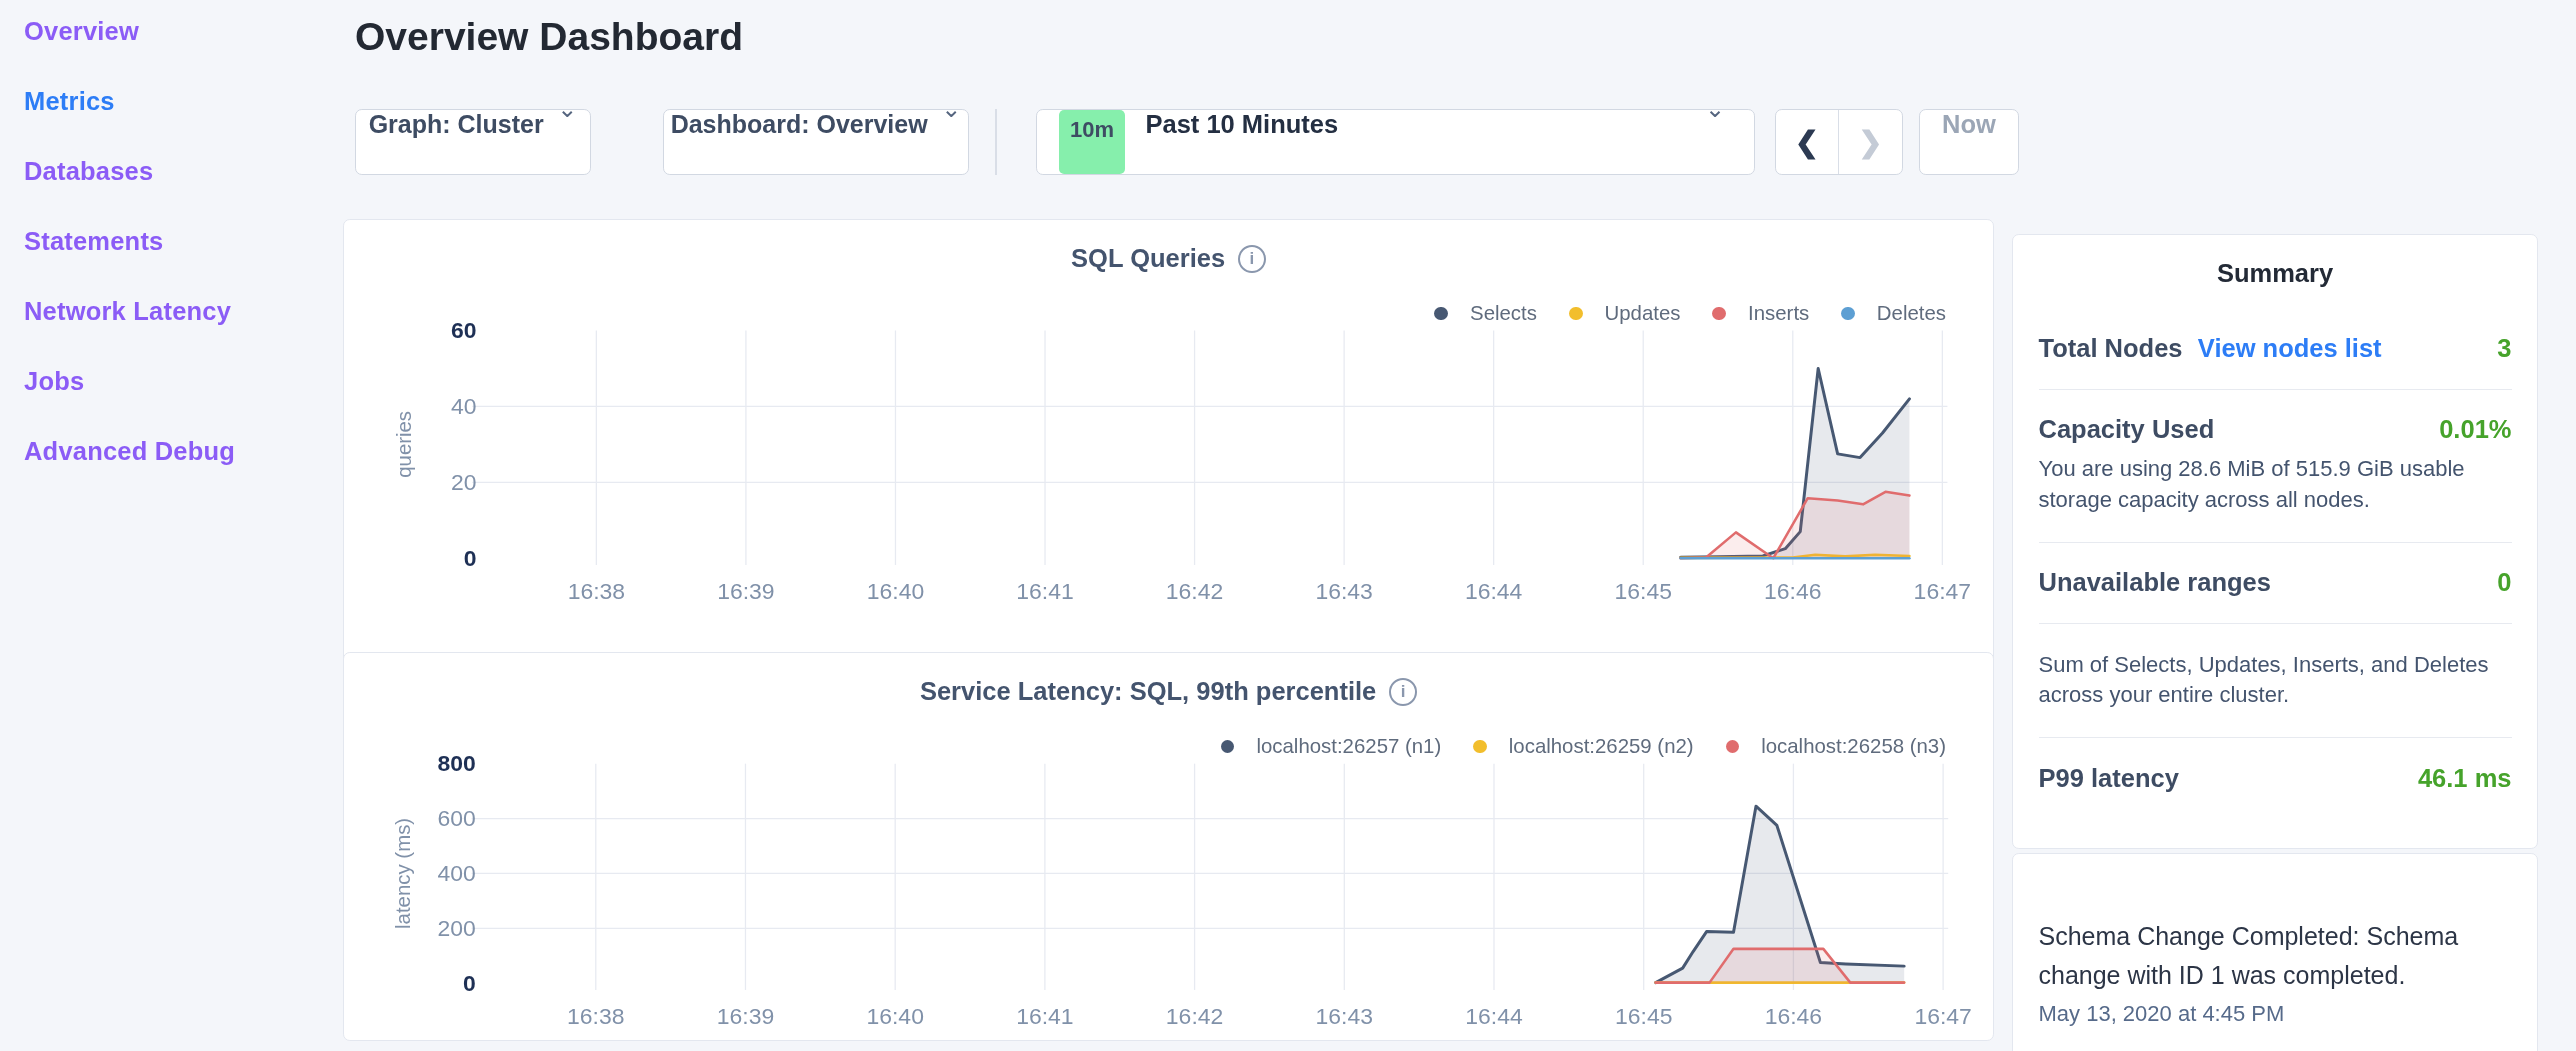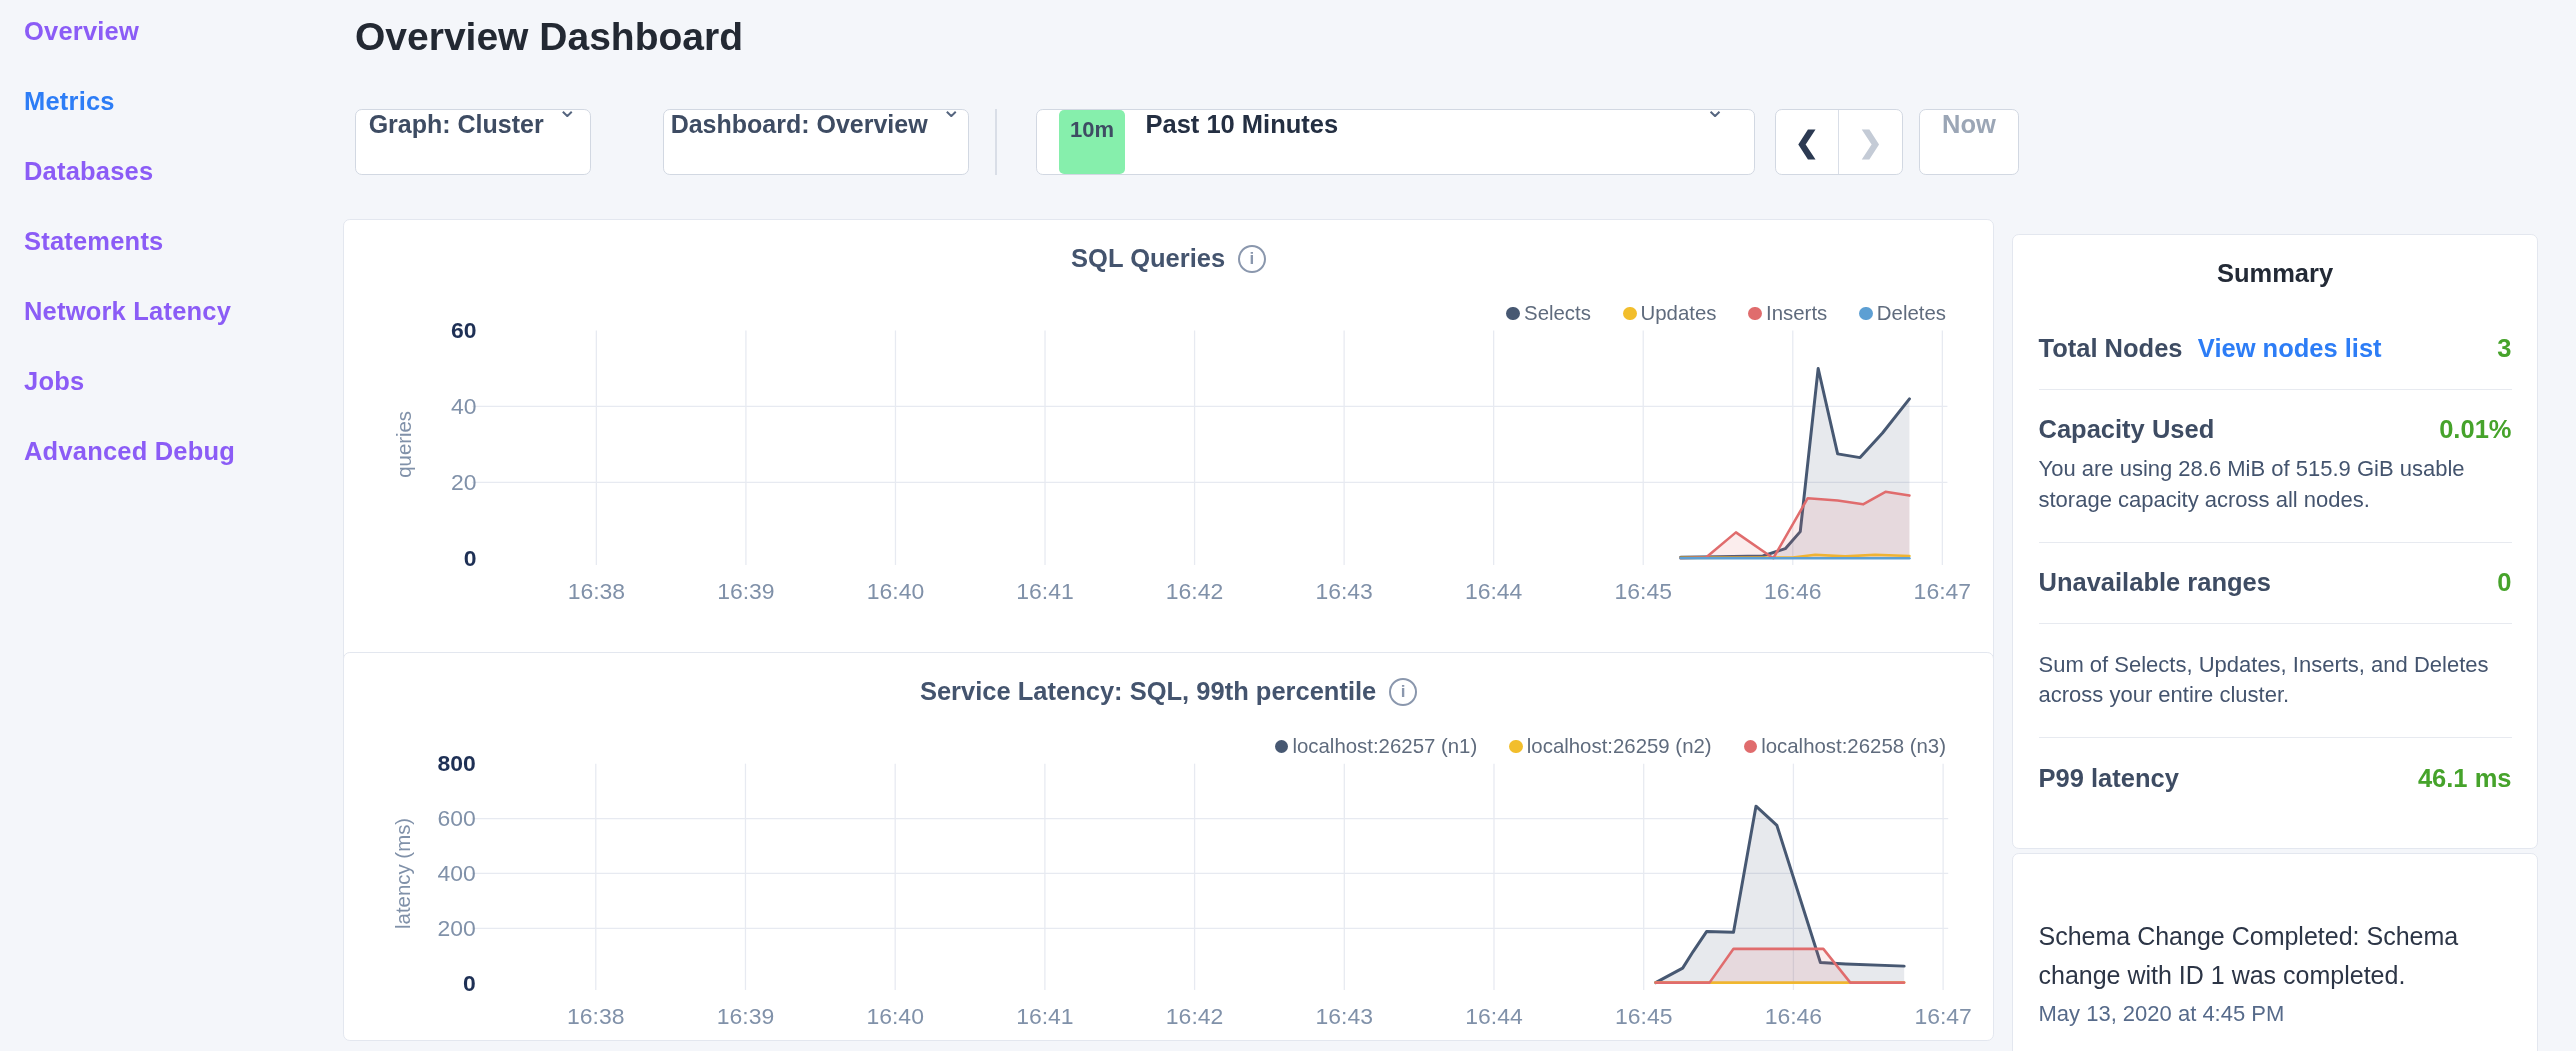--- a/index.html
+++ b/index.html
@@ -52,21 +52,21 @@
   .chart-card-1 { left:343px; top:219px; width:1651px; height:469px; }
   .chart-card-2 { left:343px; top:652px; width:1651px; height:389px; }
   .chart-title-row { position:absolute; top:24px; left:0; right:0; display:flex; align-items:center; justify-content:center; gap:12.8px; }
   .chart-title { font-size:25.5px; font-weight:bold; color:#44546E; }
   .info-icon {
     width:28px; height:28px; border:2.1px solid #8A97AD; border-radius:50%;
     color:#8A97AD; font-size:17px; font-weight:bold; font-style:normal;
     display:flex; align-items:center; justify-content:center; cursor:pointer;
   }
   .chart-legend { position:absolute; top:82px; right:47px; display:flex; gap:32px; align-items:center; }
-  .legend-item { display:flex; align-items:center; gap:4px;justify-content:space-between; }
+  .legend-item { display:flex; align-items:center; gap:22px;justify-content:space-between; }
   .legend-dot { width:13.6px; height:13.6px; border-radius:50%; background:#999; }
   .legend-label { font-size:20.4px; color:#5F6B7D; }
   .chart-plot { position:absolute; left:0; top:102px; right:0; bottom:0; }
   
   .summary-card { left:2012px; top:234px; width:526px; height:615px; padding:24px 25.5px; }
   .events-card  { left:2012px; top:853px; width:526px; height:323px; padding:24px 25.5px; }
   .panel-title { text-align:center; font-size:25.5px; font-weight:bold; color:#232A36; }
   .sum-first { margin-top:46px; }
   .sum-row-line { display:flex; align-items:baseline; }
   .sum-label { font-size:25.5px; font-weight:bold; color:#3E4C63; }

